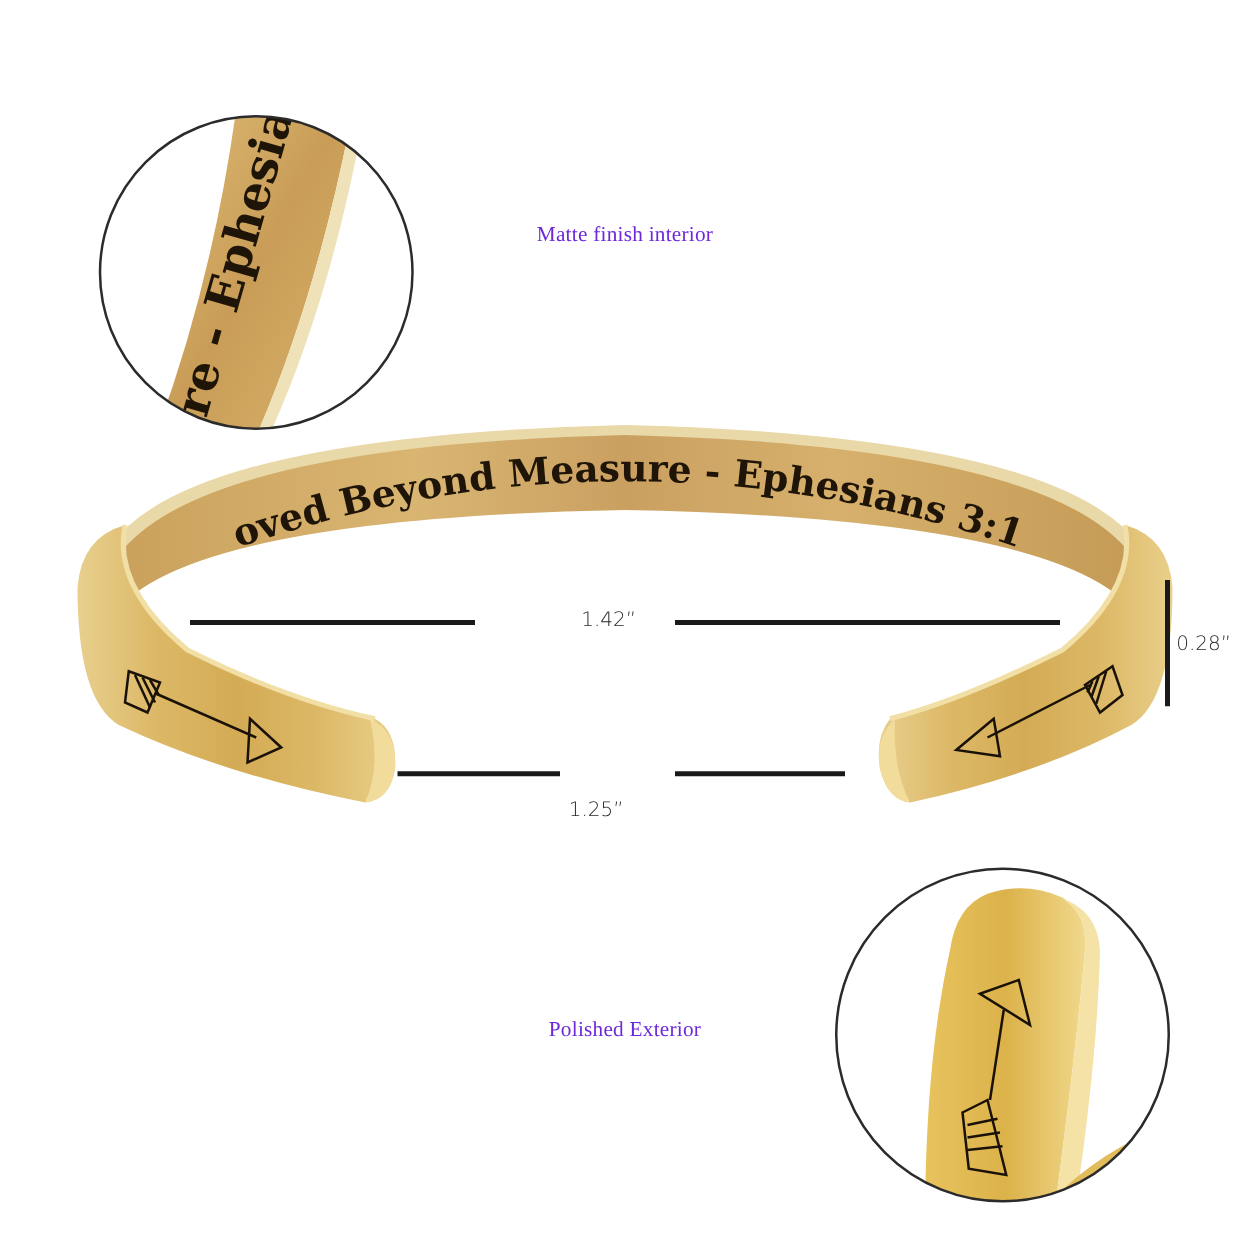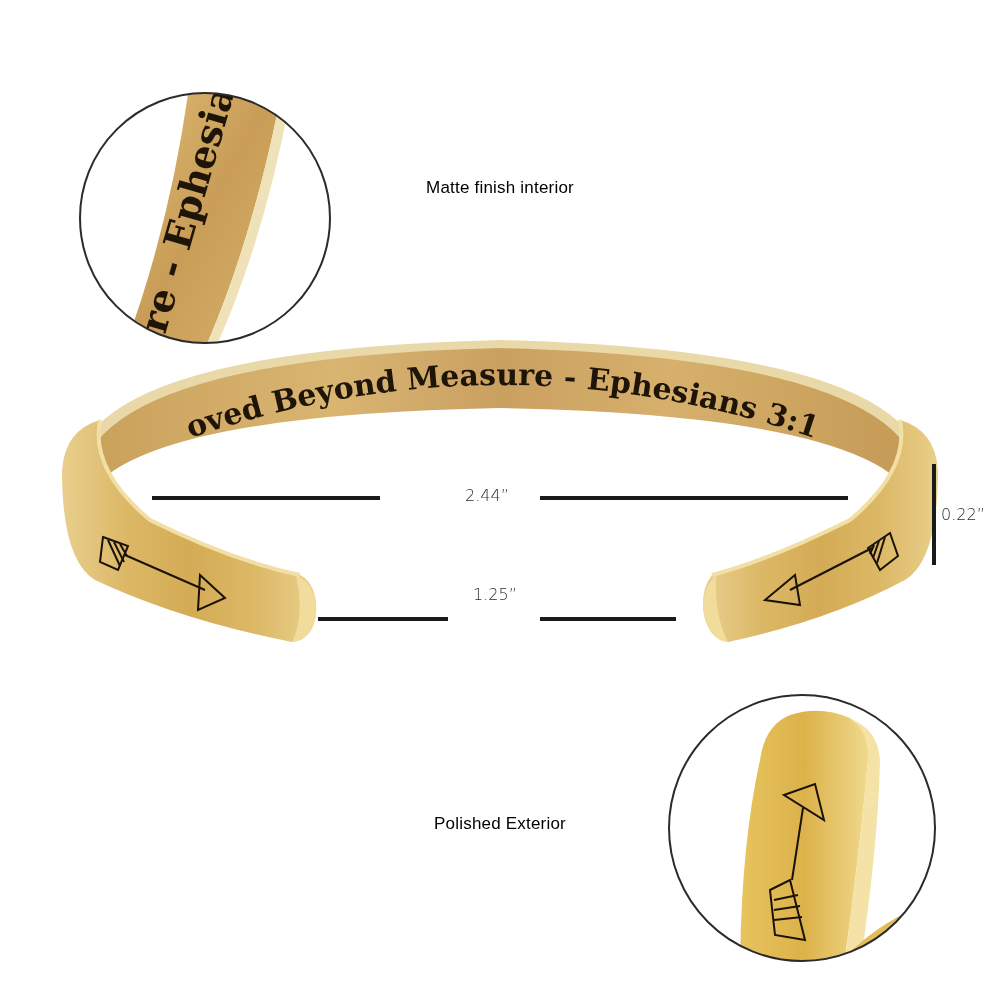--- a/index.html
+++ b/index.html
@@ -6,22 +6,22 @@
     body {
       width: 1000px; height: 999px;
       background: #ffffff;
       position: relative; overflow: hidden;
       font-family: "DejaVu Sans", sans-serif;
     }
     .canvas { position: absolute; left: 0; top: 0; width: 1000px; height: 999px; }
     .callout-text {
       position: absolute;
       text-align: center;
-      color: #000000;
-      font-family: Liberation Sans, sans-serif;
+      color: #6d28d9;
+      font-family: Liberation Serif, serif;
       font-size: 17px;
       line-height: 24px;
       letter-spacing: 0.2px;
     }
     .callout-text span { display: block; }
     .dim-label {
       position: absolute;
       color: #2a2a2a;
       font-family: "DejaVu Sans", sans-serif;
       font-size: 16px;
@@ -150,17 +150,17 @@
   </svg>
 
   <div class="callout-text" style="left:360px; top:176px; width:280px;">
     <span>Matte finish interior</span>
   </div>
 
   <div class="callout-text" style="left:360px; top:812px; width:280px;text-align:center;">
     <span>Polished Exterior</span>
   </div>
 
-  <div class="dim-label" style="left:437px; top:486px; width:100px; text-align:center;">2.44”</div>
-  <div class="dim-label" style="left:455px; top:585px; width:80px; text-align:center;">1.25”</div>
-  <div class="dim-label" style="left:941px; top:505px;">0.22”</div>
+  <div class="dim-label" style="left:437px; top:486px; width:100px; text-align:center;">1.42”</div>
+  <div class="dim-label" style="left:455px; top:638px; width:80px; text-align:left;">1.25”</div>
+  <div class="dim-label" style="left:941px; top:505px;">0.28”</div>
 
 </div>
 
 </body></html>

